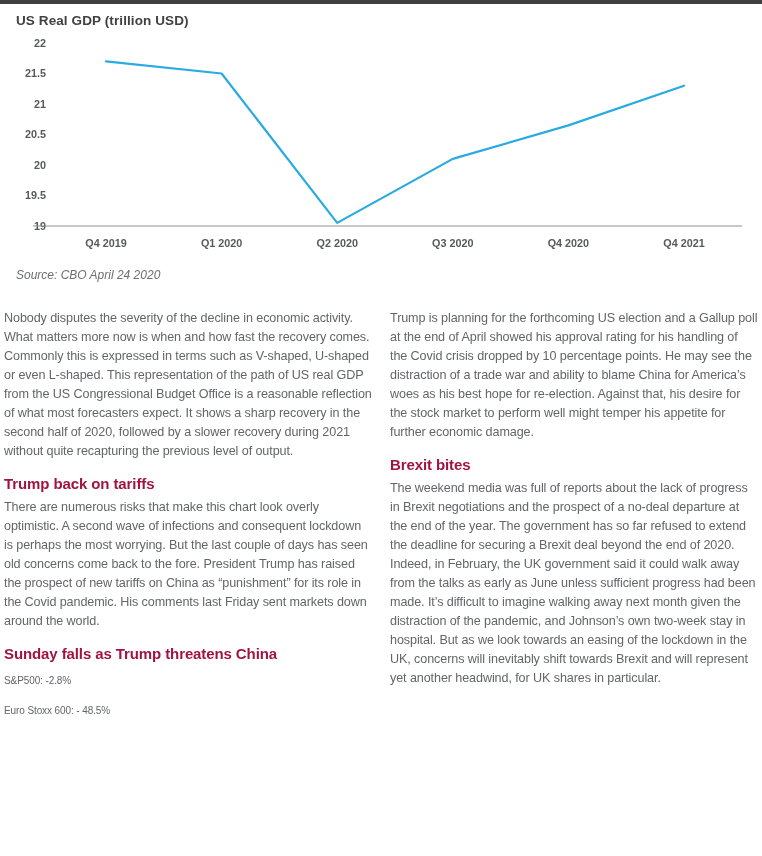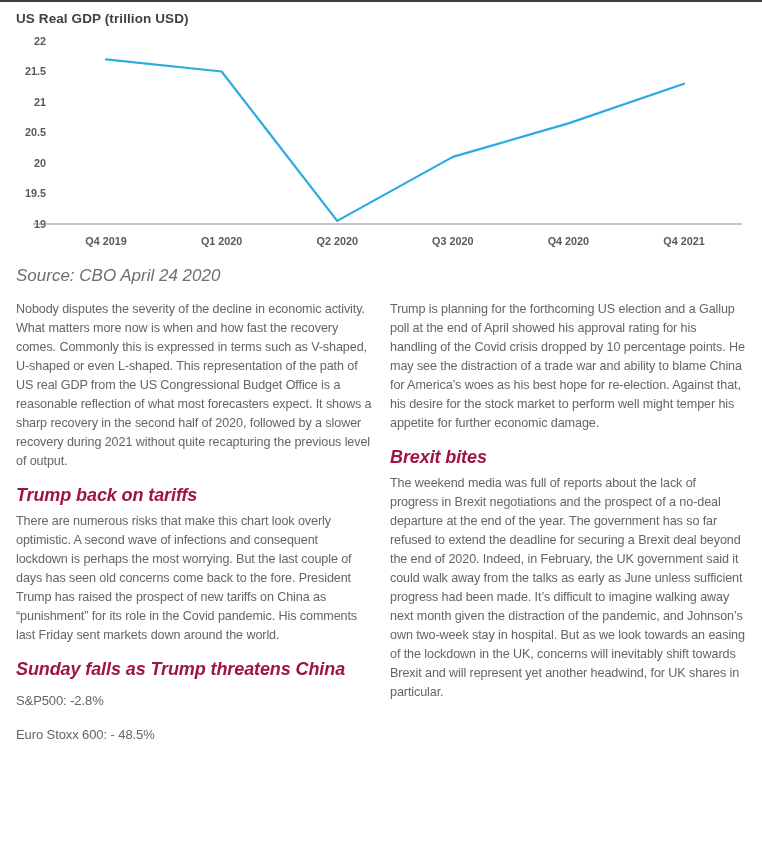--- a/index.html
+++ b/index.html
@@ -12,71 +12,70 @@
   }
   *{ margin:0; padding:0; box-sizing:border-box; }
   html,body{
     width:762px; height:856px;
     background:#ffffff;
     font-family:"Liberation Sans","DejaVu Sans",sans-serif;
     overflow:hidden;
   }
   .page{
     width:762px; height:856px;
-    border-top:2px solid #404040;
+    border-top:4px solid #404040;
     overflow:hidden;
   }
   .chart-title{
     font-size:13.5px;
     font-weight:bold;
     color:var(--title);
     padding:9px 16px 0 16px;
     letter-spacing:0.1px;
   }
   .chart-wrap{ margin-top:2px; }
   svg{ display:block; }
   .tick-label{
     font-family:"Liberation Sans","DejaVu Sans",sans-serif;
     font-size:10.8px;
     font-weight:bold;
     fill:var(--axis);
   }
   .axis-line{ stroke:var(--axisline); stroke-width:1.2; }
   .gdp-line{ fill:none; stroke:var(--line); stroke-width:2.2; stroke-linejoin:round; stroke-linecap:round; }
   .source-line{
-    font-size:17px;
+    font-size:12px;
     font-style:italic;
     color:#6D6E71;
     padding:10px 16px 0 16px;
   }
   .columns{
     display:flex;
     gap:18px;
-    padding:0 16px;
-    margin-top:14px;
+    padding:0 4px;
+    margin-top:27px;
     justify-content:flex-end;
   }
   .col{ flex:1 1 0; min-width:0; }
   .body-para{
     font-size:12.6px;
     line-height:19px;
     color:var(--body);
     letter-spacing:-0.1px;
   }
   .section-heading{
-    font-size:18px;
+    font-size:15px;
     font-weight:bold;
     color:var(--accent);
     margin-top:14px;
     margin-bottom:6px;
     letter-spacing:-0.1px;
-    font-style:italic;
   }
   .market-line{
-    font-size:13px;
+    font-size:10px;
     color:var(--body);
     letter-spacing:-0.1px;
     margin-top:8px;
     margin-bottom:19px;
   }
   .section-heading + .market-line{ margin-top:13px; }
 </style>
 </head>
 <body>
 

